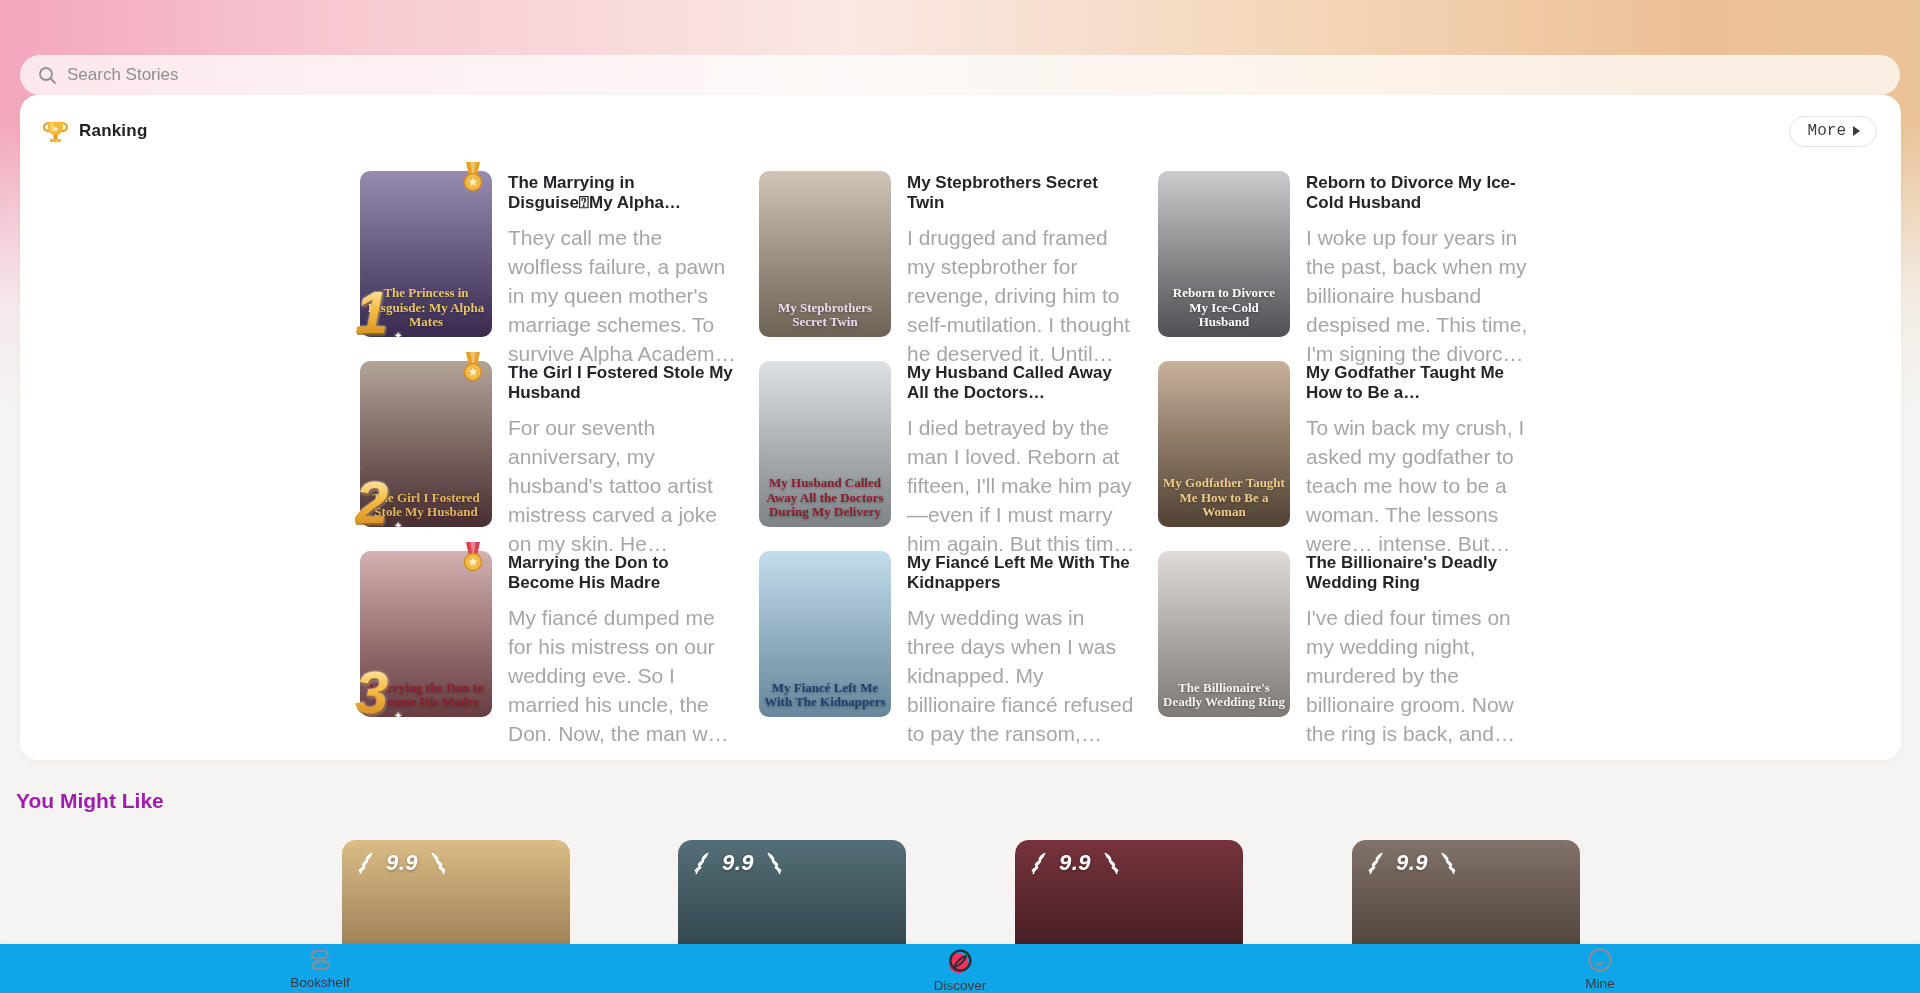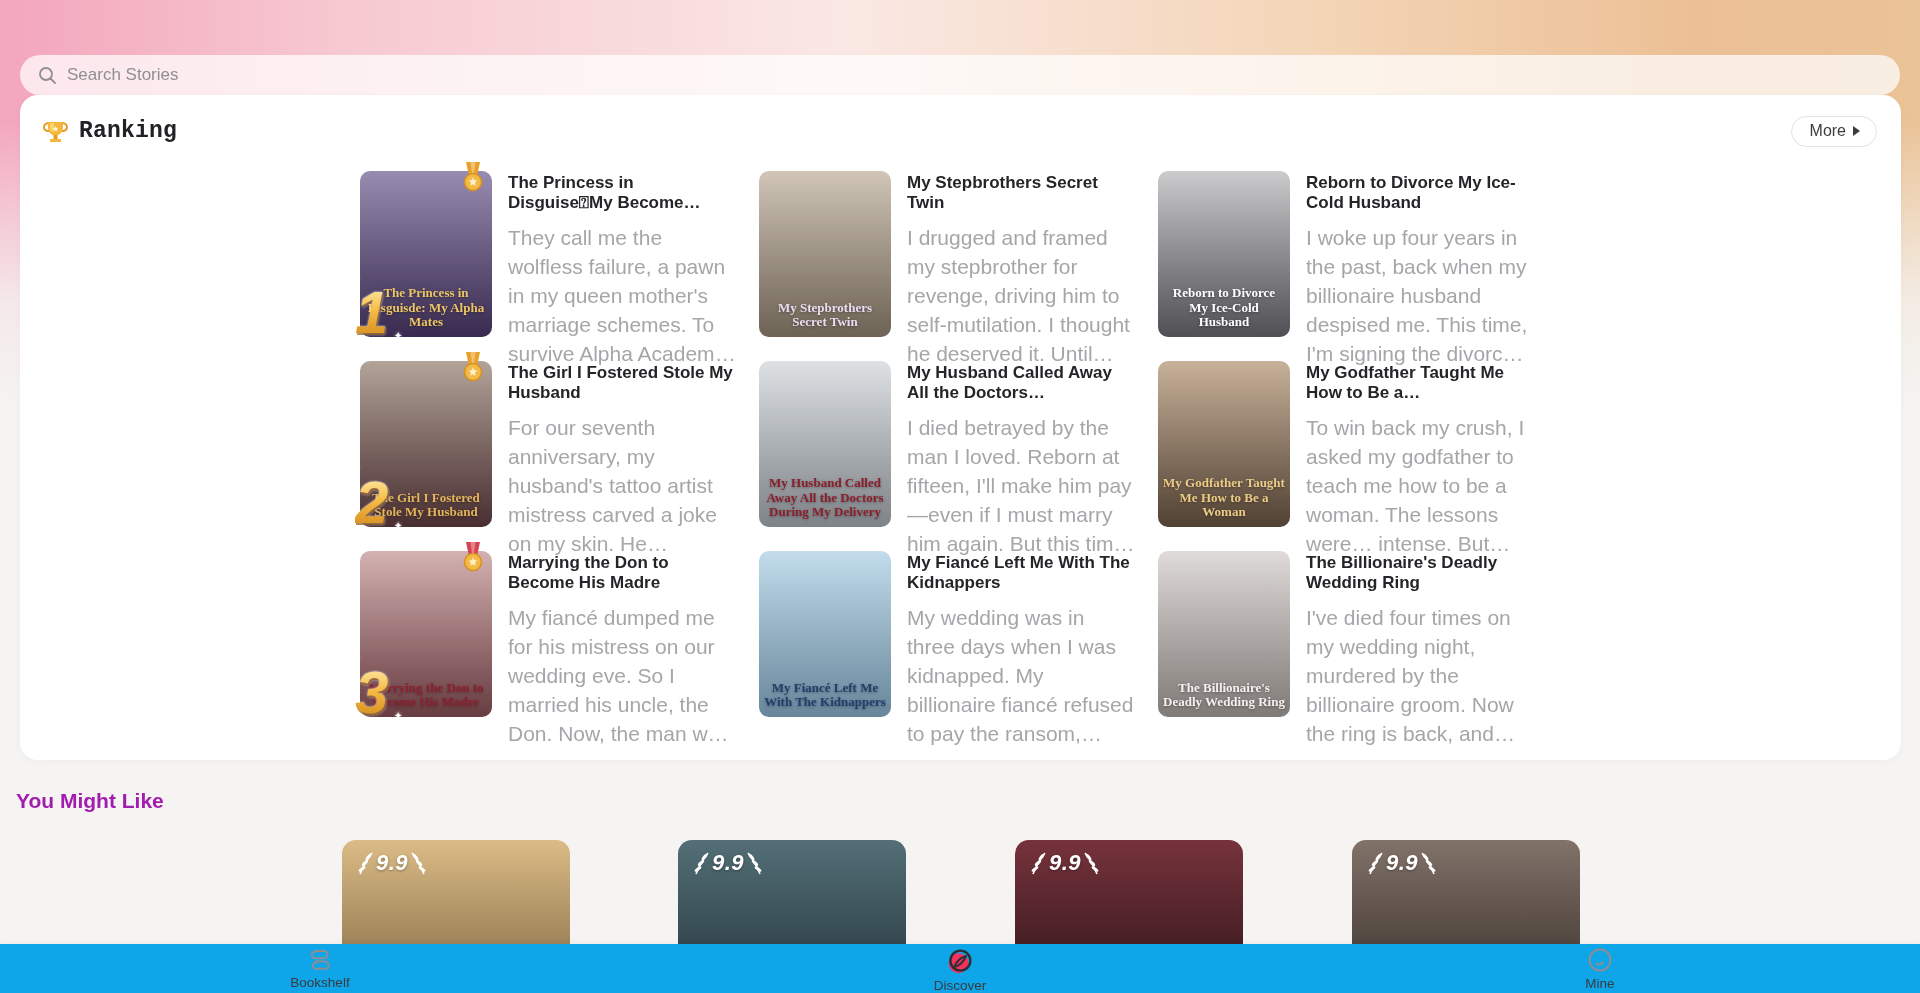--- a/index.html
+++ b/index.html
@@ -31,29 +31,29 @@
   .ranking-card {
     position:absolute; left:20px; top:95px; width:1881px; height:665px;
     background:#ffffff; border-radius:18px;
     box-shadow:0 2px 10px rgba(0,0,0,0.03);
   }
   .ranking-header {
     position:absolute; left:22px; top:18px; right:24px; height:36px;
     display:flex; align-items:center;
   }
   .ranking-title {
-    font-size:23px; font-weight:700; color:#222226; margin-left:10px; letter-spacing:.2px;font-family:Liberation Mono, monospace;
+    font-size:17px; font-weight:700; color:#222226; margin-left:10px; letter-spacing:.2px;
   }
   .more-btn {
     margin-left:auto;
     display:flex; align-items:center; gap:7px;
     border:1px solid #e2e2e4; border-radius:999px;
     padding:5px 16px 6px 18px;
     background:#fff; cursor:pointer;
-    font-size:16px; color:#3c3c40;
+    font-size:16px; color:#3c3c40;font-family:Liberation Mono, monospace;
   }
   .more-arrow {
     width:0; height:0; border-left:7px solid #3c3c40;
     border-top:5px solid transparent; border-bottom:5px solid transparent;
   }
   
   .ranking-grid {
     position:absolute; left:340px; top:76px;
     display:grid;
     grid-template-columns:repeat(3, 399px);
@@ -97,21 +97,21 @@
     position:absolute; left:16px; top:789px;
     font-size:21px; font-weight:700; color:#a21caf;
   }
   .yml-cover {
     position:absolute; top:840px; width:228px; height:225px;
     border-radius:14px; overflow:hidden;
   }
   .yml-shade { position:absolute; inset:0; background:linear-gradient(180deg, rgba(255,255,255,.06), rgba(0,0,0,.22)); }
   .rating-badge {
     position:absolute; left:16px; top:10px;
-    display:flex; align-items:center; gap:3px;
+    display:flex; align-items:center; gap:13px;
     color:#fff;
   }
   .rating-value {
     font-size:22px; font-weight:800; font-style:italic;
     text-shadow:0 1px 3px rgba(0,0,0,.35); letter-spacing:.5px;
   }
   
   .bottom-nav {
     position:absolute; left:0; right:0; top:944px; height:49px;
     background:#0ea5e9; box-shadow:0 -1px 6px rgba(0,0,0,.05);
@@ -167,21 +167,21 @@
         <path class="ribbon" d="M4 0 h14 l-2.5 12 h-9 z" fill="#e8a028"></path>
         <path d="M8.5 0 h5 l-1.5 12 h-2 z" fill="#ffffff" opacity=".35"></path>
         <circle cx="11" cy="20" r="8.5" fill="#f2ba46" stroke="#d98f1f" stroke-width="1.5"></circle>
         <path d="M11 15.5 l1.3 2.7 3 .4 -2.2 2.1 .6 3 -2.7 -1.5 -2.7 1.5 .6 -3 -2.2 -2.1 3 -.4 z" fill="#fff0c8"></path>
       </svg>
       <div class="rank-number">1</div>
       <span class="rank-sparkle s1">✦</span>
       <span class="rank-sparkle s2">✦</span>
     </div>
     <div class="book-text">
-      <div class="book-title">The Princess in Disguise⍰My Become…</div>
+      <div class="book-title">The Marrying in Disguise⍰My Alpha…</div>
       <div class="book-desc">They call me the wolfless failure, a pawn in my queen mother's marriage schemes. To survive Alpha Academy, I must hide that I'm the lost…</div>
     </div>
   </div>
       <div class="book-cell">
     <div class="cover-wrap">
       <div class="book-cover" style="background: linear-gradient(rgb(203, 191, 174), rgb(133, 120, 103));">
         <div class="cover-shade"></div>
         <div class="cover-title" style="color: rgb(233, 220, 242);">My Stepbrothers Secret Twin</div>
       </div>
 

